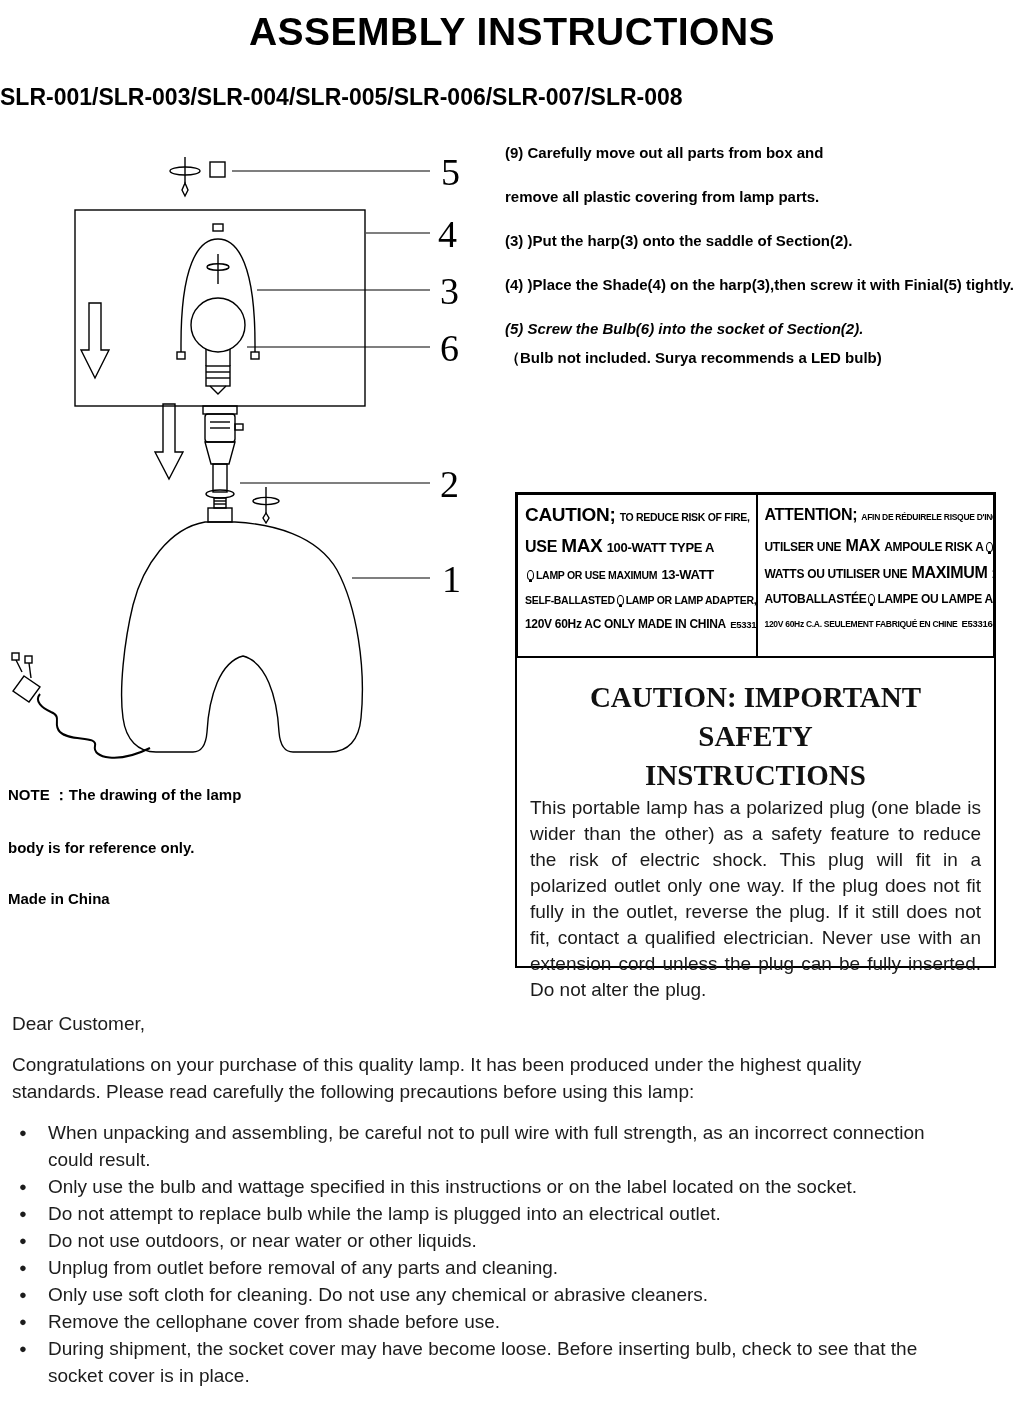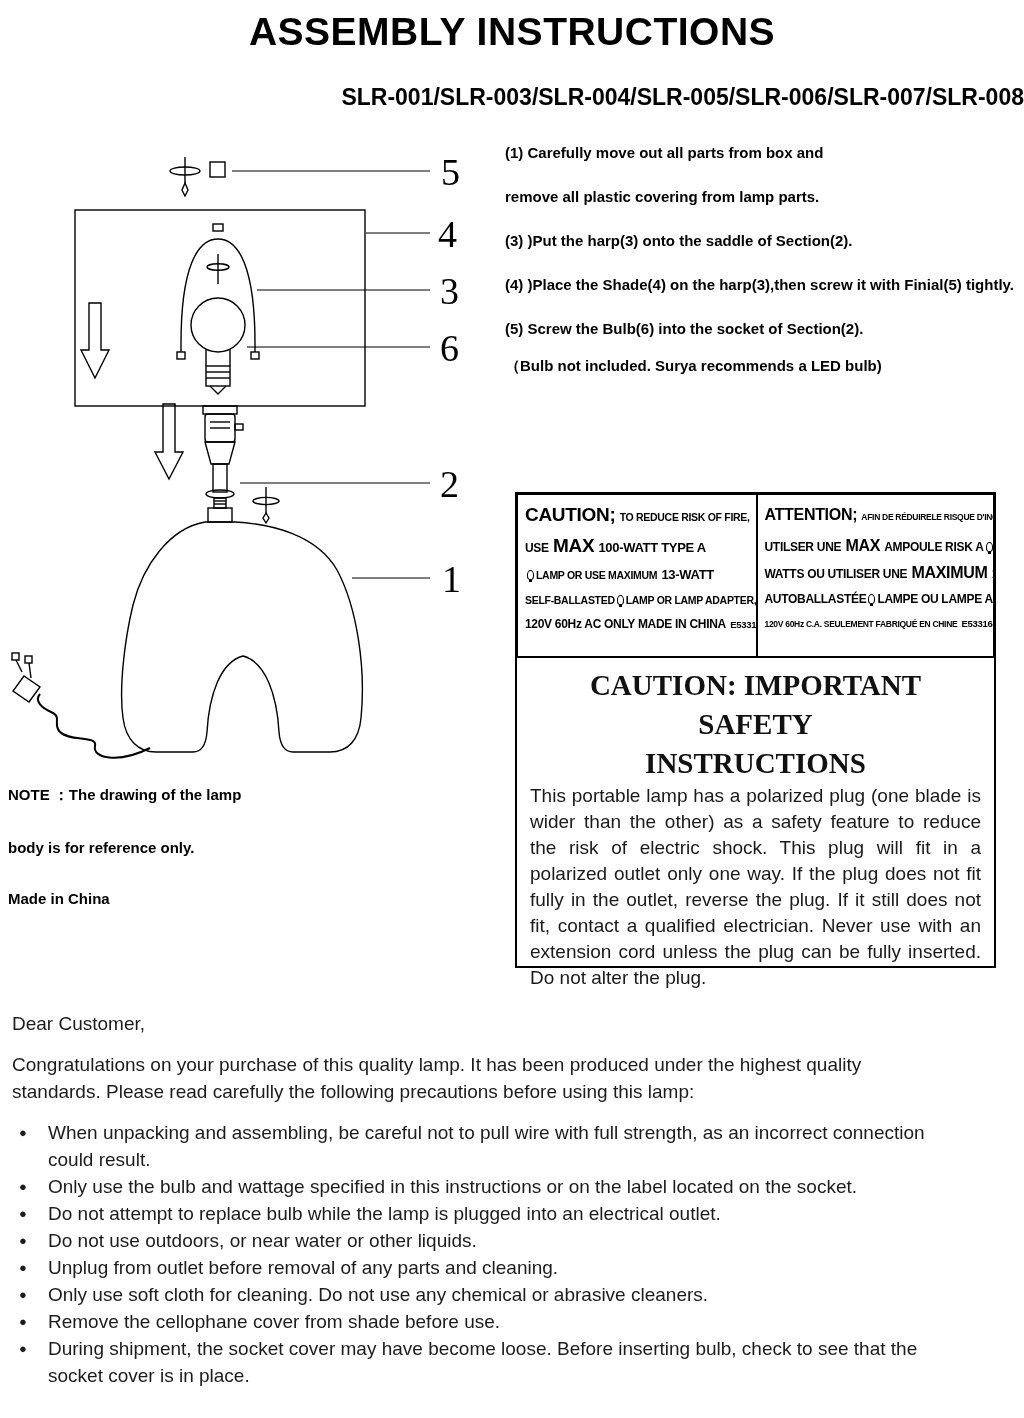--- a/index.html
+++ b/index.html
@@ -9,63 +9,63 @@
     background:#ffffff; color:#000;
     font-family:"Liberation Sans", sans-serif;
     border-radius:25px;
   }
   .title {
     position:absolute; top:10px; left:0; width:100%;
     text-align:center; font-size:39px; font-weight:bold; letter-spacing:0.5px;
   }
   .models {
     position:absolute; top:84px; left:0; width:100%;
-    text-align:right; font-size:23px; font-weight:bold;
+    text-align:left; font-size:23px; font-weight:bold;
   }
   .diagram { position:absolute; left:0; top:130px; }
 
   .steps {
     position:absolute; left:505px; top:142px; width:512px;
     font-size:15px; font-weight:bold; line-height:21px;
   }
   .steps p { margin-bottom:23px; }
-  .steps p.mb-sm { margin-bottom:16px; }
+  .steps p.mb-sm { margin-bottom:8px;font-style:italic; }
 
   .note-block { position:absolute; left:8px; top:786px; font-size:15px; font-weight:bold; }
   .note-block .nline { margin-bottom:34px; }
   .made-in { margin-top:4px; }
 
   .caution-label {
     position:absolute; left:515px; top:492px; width:481px; height:186px;
     border:3px solid #000; display:flex; background:#fff;
   }
   .cl-col { width:50%; padding:5px 3px 2px 7px; letter-spacing:-0.3px; overflow:hidden; }
   .cl-col.fr { border-left:2px solid #000; }
   .cl-row { white-space:nowrap; }
   .cl-r1 { line-height:29px; }
   .cl-r2 { line-height:28px; }
   .cl-r3, .cl-r4 { line-height:24px; }
   .cl-r5 { line-height:22px; }
   .cl-xl  { font-size:19px; font-weight:bold; }
   .cl-xl2 { font-size:16px; font-weight:bold; }
-  .cl-md  { font-size:12px; font-weight:bold; }
+  .cl-md  { font-size:16px; font-weight:bold; }
   .cl-mdb { font-size:13px; font-weight:bold; }
   .cl-sm  { font-size:10.5px; font-weight:bold; }
   .cl-sm2 { font-size:9.5px;  font-weight:bold; }
   .cl-xs  { font-size:12px;  font-weight:bold; }
   .cl-xs2 { font-size:8.5px;  font-weight:bold; }
   .bulb-icon {
     display:inline-block; width:7px; height:10px; border:1px solid #000;
     border-radius:50% 50% 46% 46%; margin:0 2px; vertical-align:-1px; position:relative;
   }
   .bulb-icon::after { content:""; position:absolute; left:1px; bottom:-3px; width:3px; height:2px; background:#000; }
 
   .safety-box {
     position:absolute; left:515px; top:656px; width:481px; height:312px;
-    border:2px solid #000; padding:8px 13px; background:#fff;
+    border:2px solid #000; padding:20px 13px; background:#fff;
   }
   .safety-title {
     text-align:center; font-family:"Liberation Serif", serif;
     font-weight:bold; font-size:29px; line-height:39px; color:#111;
   }
   .safety-body {
     font-size:19px; line-height:26px;
     text-align:justify; color:#1a1a1a;
   }
 
@@ -158,21 +158,21 @@
       <text x="441" y="185">5</text>
       <text x="438" y="247">4</text>
       <text x="440" y="304">3</text>
       <text x="440" y="361">6</text>
       <text x="440" y="497">2</text>
       <text x="442" y="592">1</text>
     </g>
   </svg>
 
   <div class="steps">
-    <p>(1) Carefully move out all parts from box and</p>
+    <p>(9) Carefully move out all parts from box and</p>
     <p>remove all plastic covering from lamp parts.</p>
     <p>(3) )Put the harp(3) onto the saddle of Section(2).</p>
     <p>(4) )Place the Shade(4) on the harp(3),then screw it with Finial(5) tightly.</p>
     <p class="mb-sm">(5) Screw the Bulb(6) into the socket of Section(2).</p>
     <p>（Bulb not included. Surya recommends a LED bulb)</p>
   </div>
 
   <div class="caution-label">
     <div class="cl-col en">
       <div class="cl-row cl-r1">

